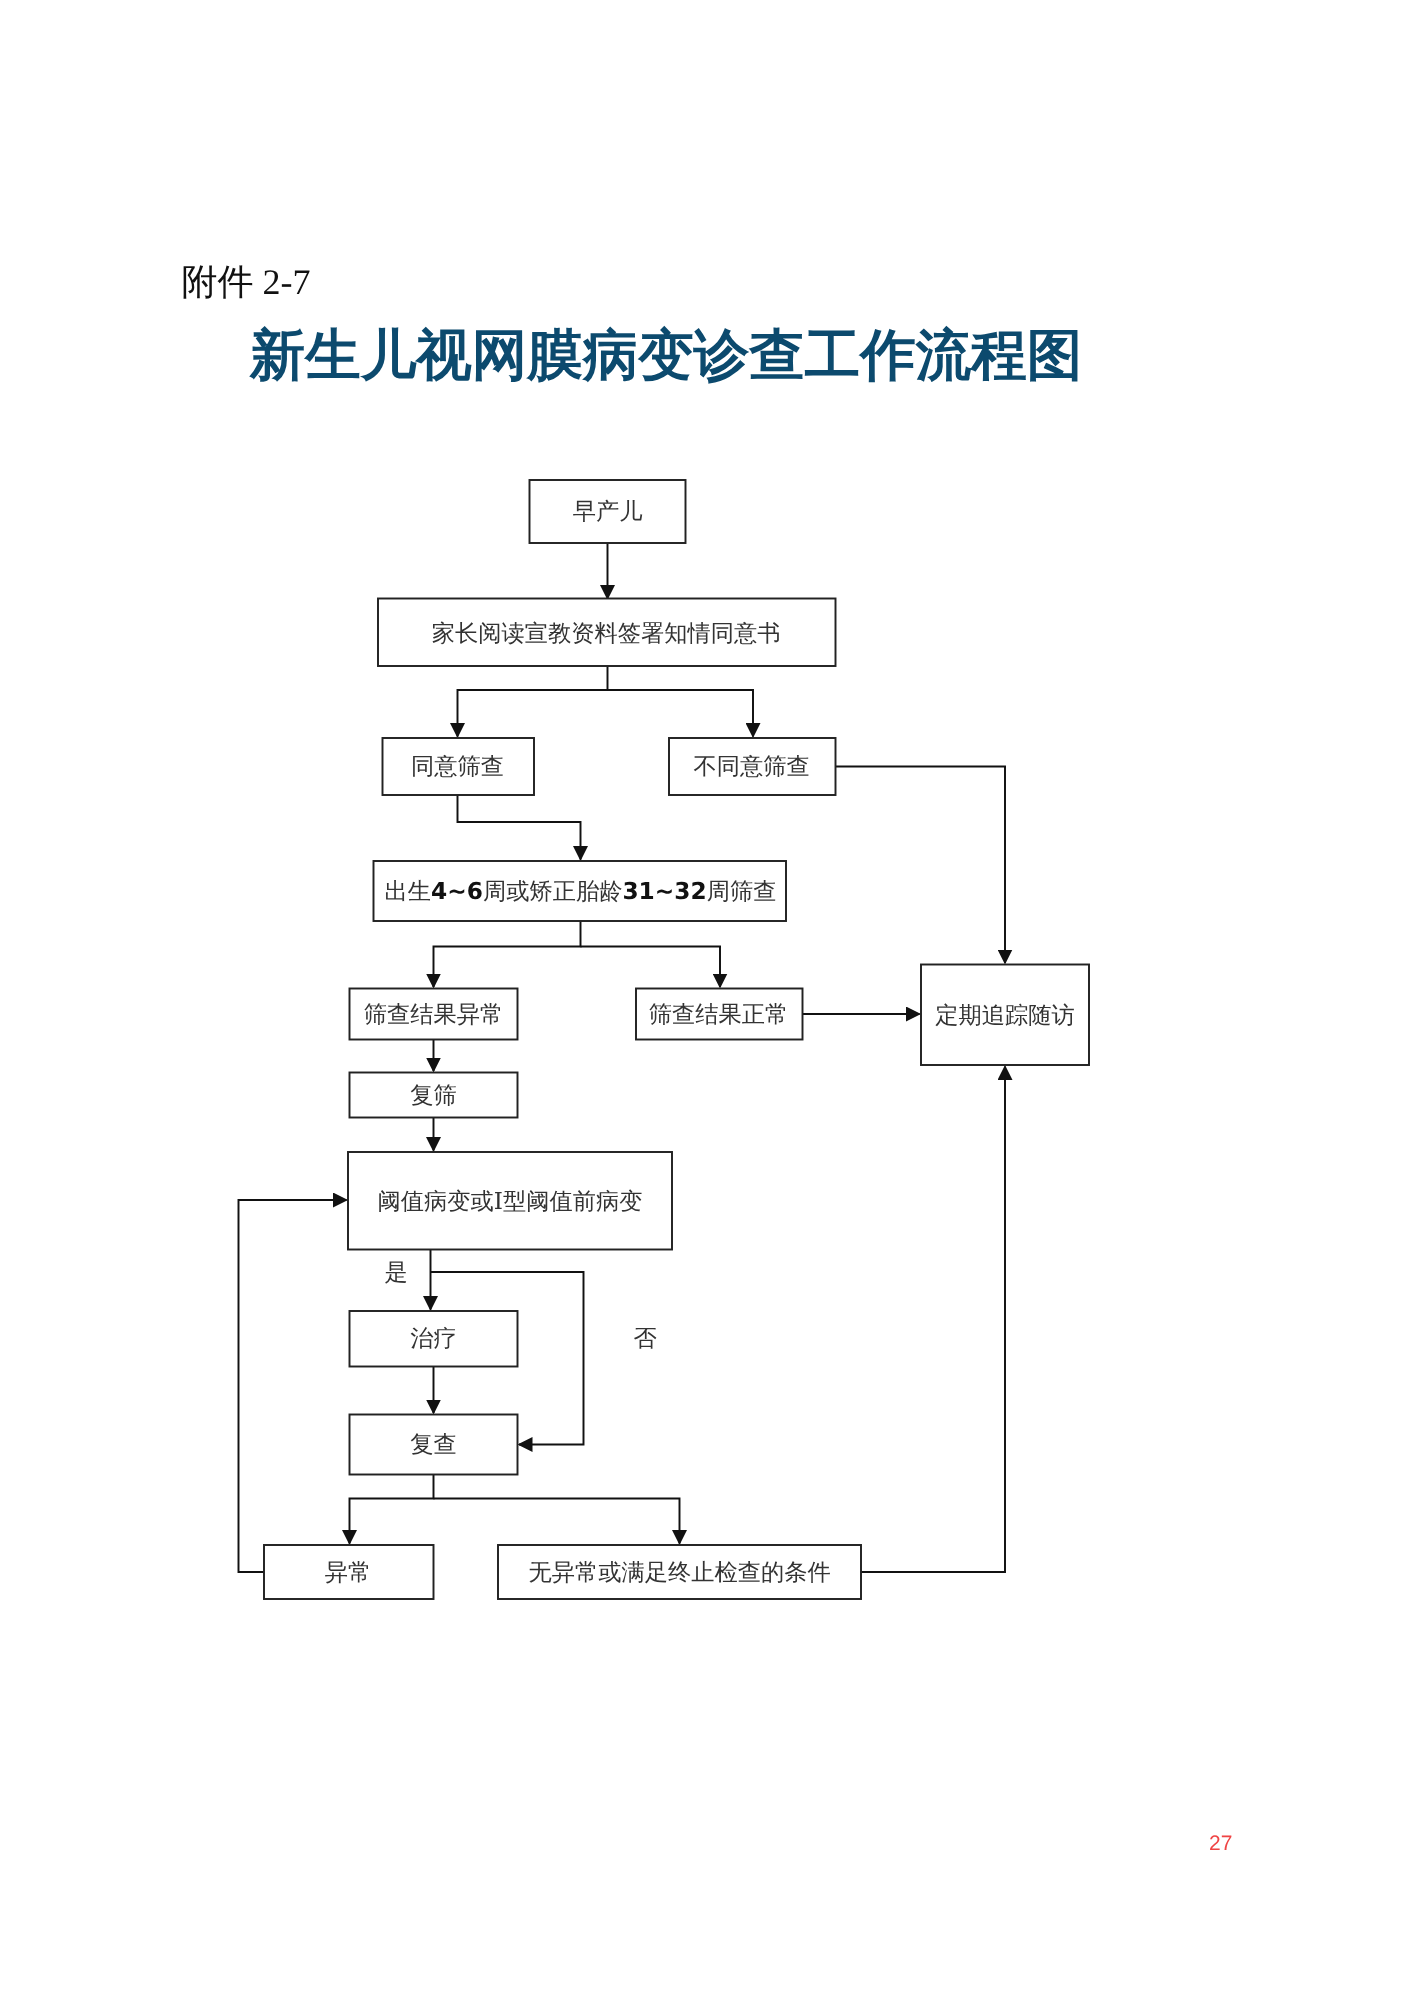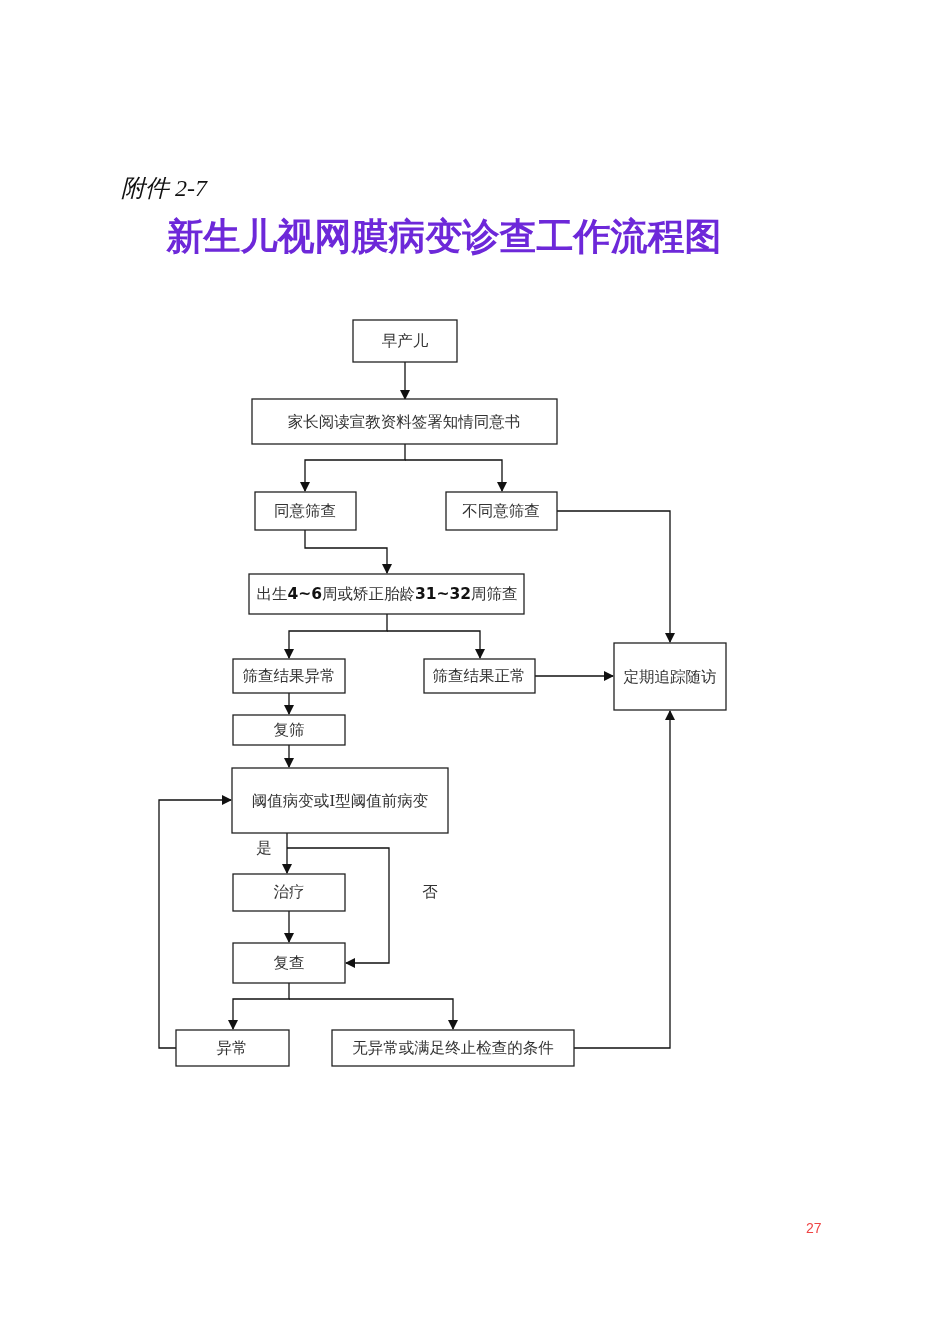--- a/index.html
+++ b/index.html
@@ -1,21 +1,21 @@
 <!DOCTYPE html>
 <html><head>
   <meta charset="utf-8">
   <style>
     html, body { margin: 0; padding: 0; background: #ffffff; }
     body { width: 944px; height: 1336px; position: relative; overflow: hidden;
            font-family: "DejaVu Serif", "Liberation Serif", serif; color: #222; }
     .annex { position: absolute; left: 121px; top: 172px; font-size: 24px;
-             font-family: "Liberation Serif", "DejaVu Serif", serif; color: #111; font-style: italic; }
+             font-family: "Liberation Serif", "DejaVu Serif", serif; color: #111; }
     .title { position: absolute; left: 0; width: 888px; top: 212px; text-align: center;
-             font-size: 37px; font-weight: bold; letter-spacing: 0px; color: #6d28d9;
+             font-size: 37px; font-weight: bold; letter-spacing: 0px; color: #0c4a6e;
              font-family: "DejaVu Serif", "Liberation Serif", serif; }
     .page-no { position: absolute; left: 806px; top: 1220px; font-size: 14px;
                font-family: "Liberation Sans", "DejaVu Sans", sans-serif; color: #ef4444; }
     svg.flow { position: absolute; left: 0; top: 0; }
     .box { fill: #ffffff; stroke: #222; stroke-width: 1.3; }
     .line { fill: none; stroke: #111; stroke-width: 1.3; }
     .head { fill: #111; }
     .txt { font-family: "DejaVu Serif", "Liberation Serif", serif; font-size: 15.5px; fill: #333; }
     .txt .num { font-family: "DejaVu Sans", "Liberation Sans", sans-serif; font-weight: bold; fill: #111; }
   </style>

